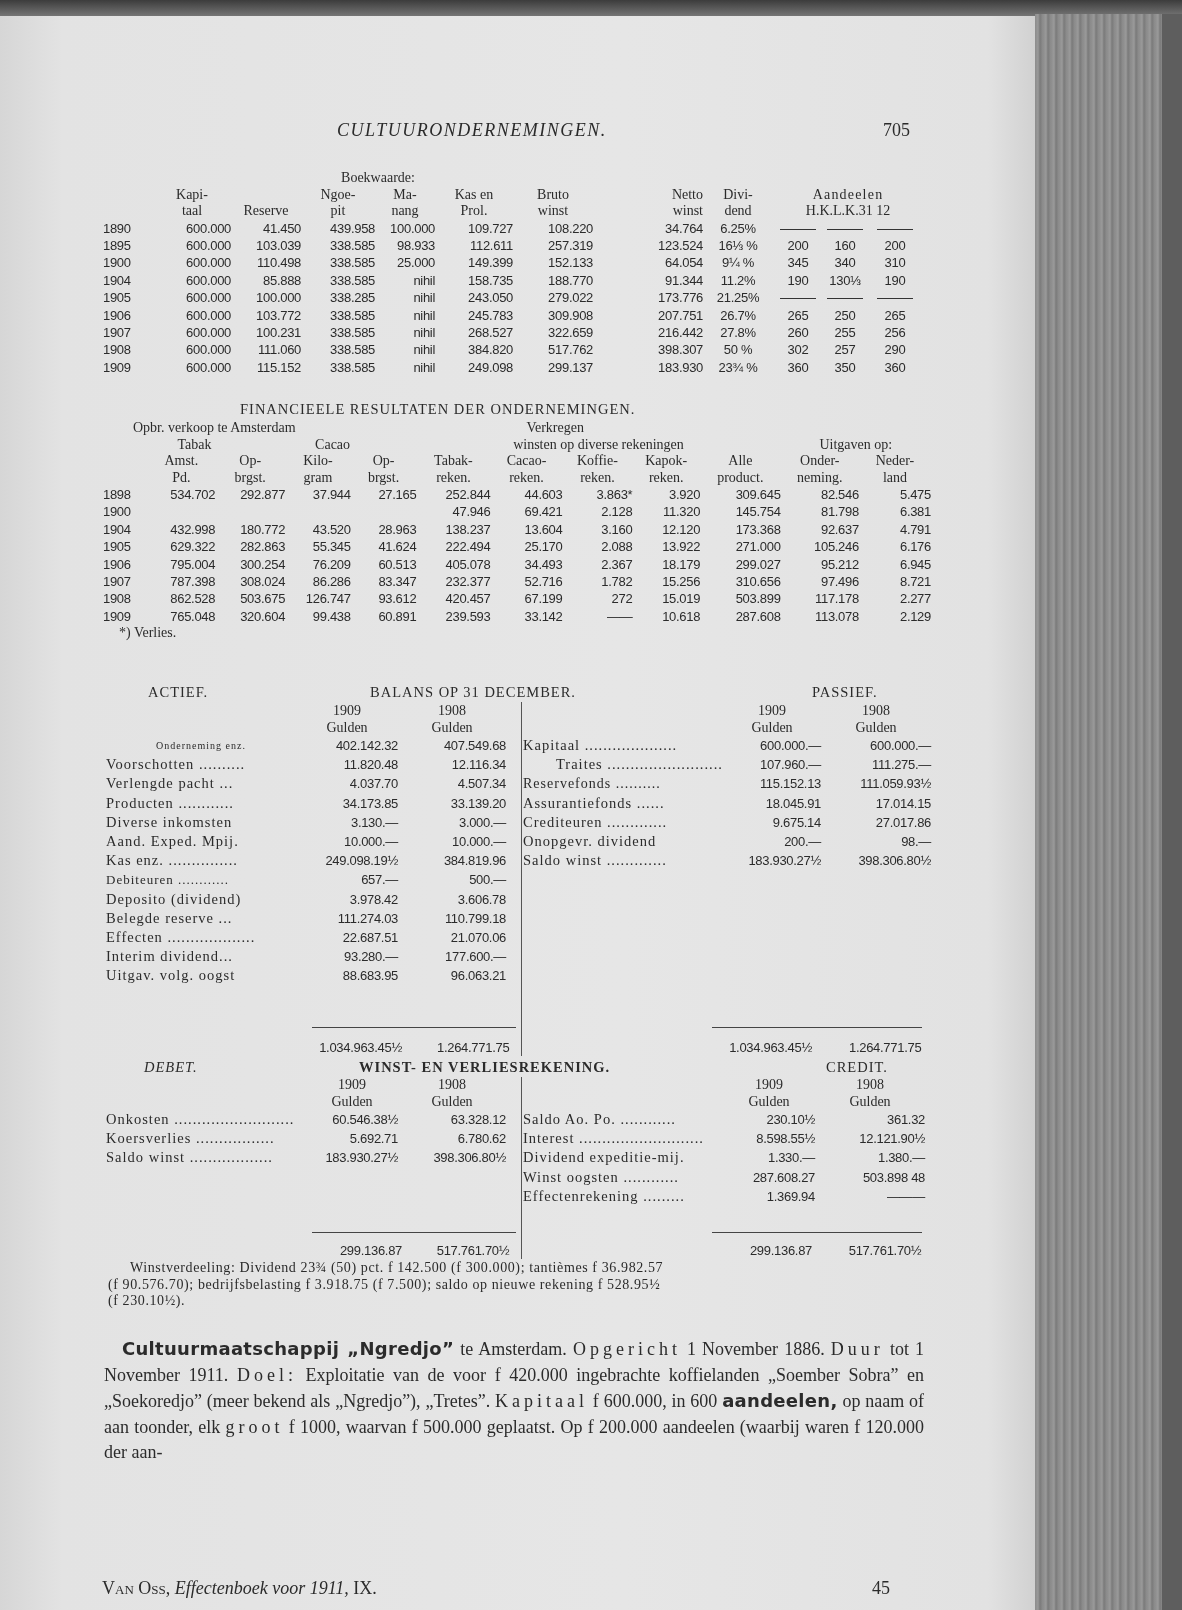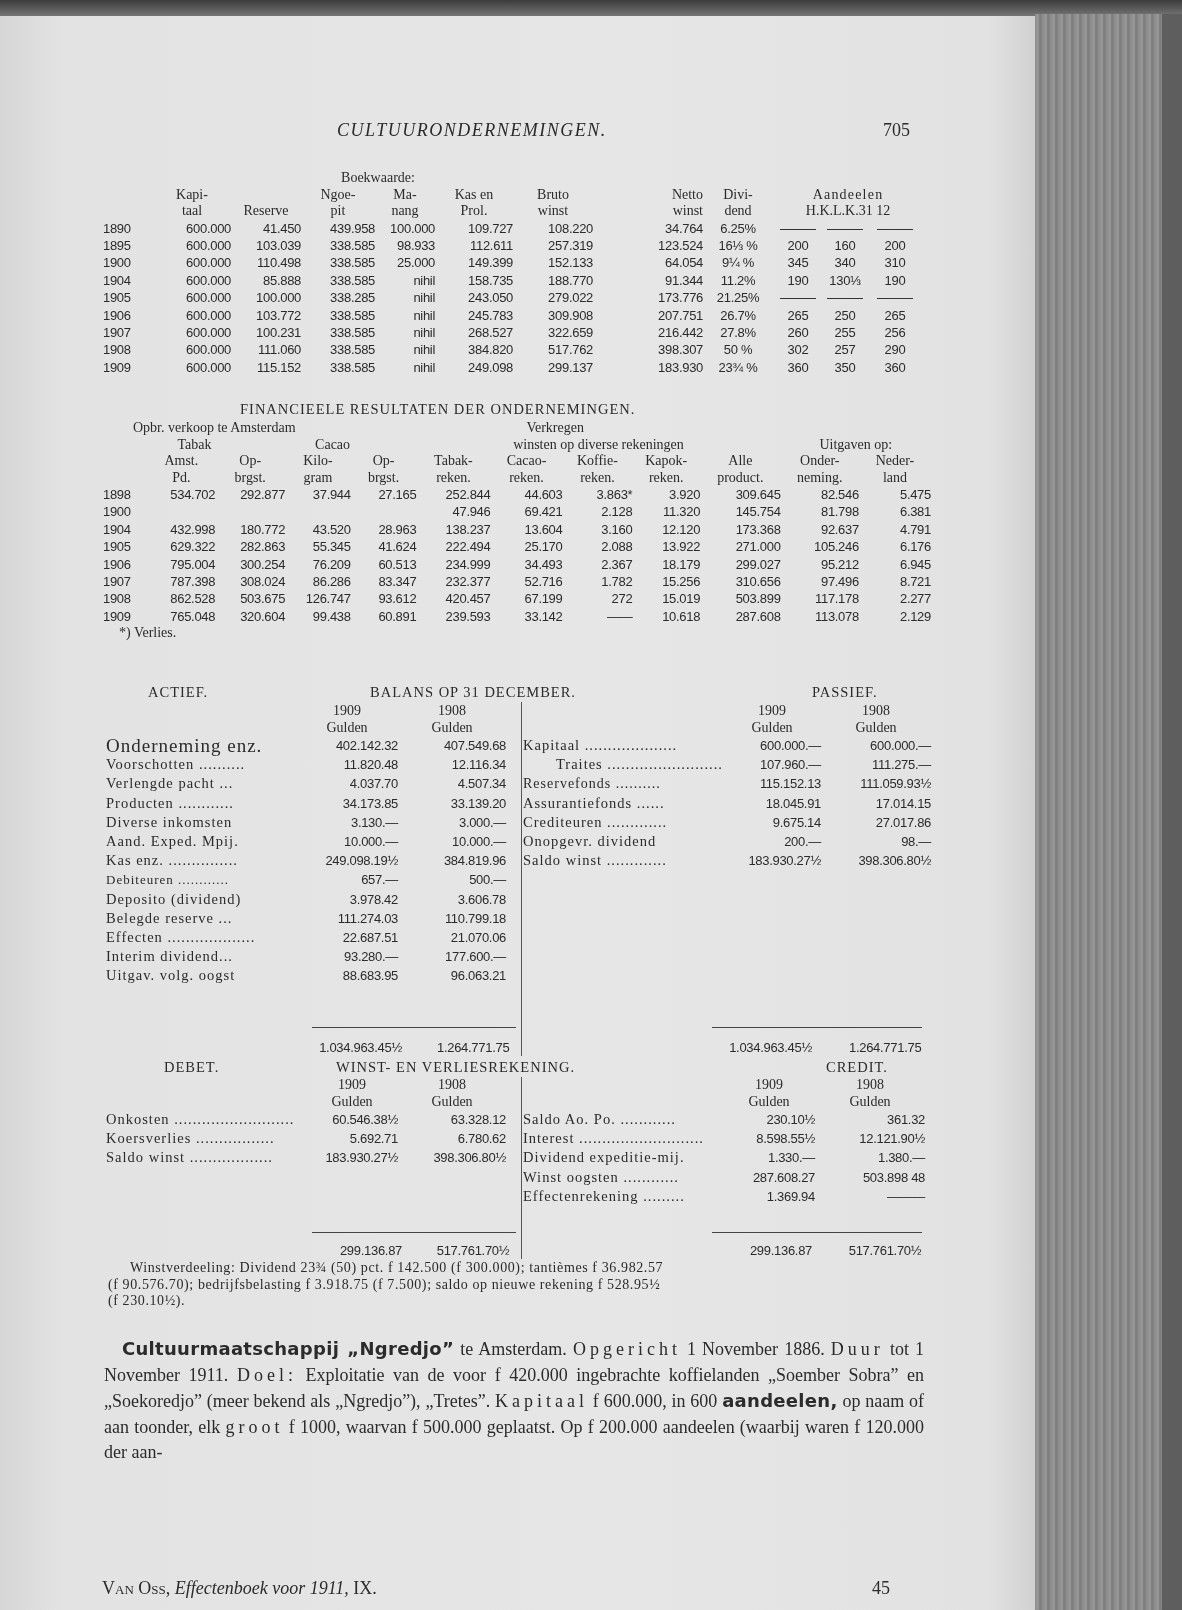--- a/index.html
+++ b/index.html
@@ -340,21 +340,21 @@
           <td class="r">271.000</td>
           <td class="r">105.246</td>
           <td class="r">6.176</td>
         </tr>
         <tr>
           <td class="l">1906</td>
           <td class="r">795.004</td>
           <td class="r">300.254</td>
           <td class="r">76.209</td>
           <td class="r">60.513</td>
-          <td class="r">234.999</td>
+          <td class="r">405.078</td>
           <td class="r">34.493</td>
           <td class="r">2.367</td>
           <td class="r">18.179</td>
           <td class="r">299.027</td>
           <td class="r">95.212</td>
           <td class="r">6.945</td>
         </tr>
         <tr>
           <td class="l">1907</td>
           <td class="r">787.398</td>
@@ -421,21 +421,21 @@
           <td class="c">1908</td>
         </tr>
       <tr>
           <td></td>
           <td class="c">Gulden</td>
           <td class="c">Gulden</td>
         </tr>
     </thead>
     <tbody id="actief-body">
         <tr>
-          <td class="l" style="font-size: 19px; letter-spacing: 1px; line-height: 19.2px;">Onderneming enz.</td>
+          <td class="l" style="font-size: 10px; letter-spacing: 1px; line-height: 19.2px; text-align: center;">Onderneming enz.</td>
           <td class="r num">402.142.32</td>
           <td class="r num">407.549.68</td>
         </tr>
         <tr>
           <td class="l" style="font-size: 14.5px; letter-spacing: 1px; line-height: 19.2px;">Voorschotten ..........</td>
           <td class="r num">11.820.48</td>
           <td class="r num">12.116.34</td>
         </tr>
         <tr>
           <td class="l" style="font-size: 14.5px; letter-spacing: 1px; line-height: 19.2px;">Verlengde pacht ...</td>
@@ -558,22 +558,22 @@
         </tr>
       </tbody>
   </table>
 </div>
 <div class="hline" style="left:712px;top:1027px;width:210px;"></div>
 <div class="abs num" style="left:700px;top:1040px;width:224px;">
   <span style="display:inline-block;width:112px;text-align:right;">1.034.963.45½</span>
   <span style="display:inline-block;width:106px;text-align:right;">1.264.771.75</span>
 </div>
 
-<div class="sec-title" style="left:164px;top:1059px;">DEBET.</div>
-<div class="sec-title" style="left:336px;top:1059px;">WINST- EN VERLIESREKENING.</div>
+<div class="sec-title" style="left:144px;top:1059px;font-style:italic;">DEBET.</div>
+<div class="sec-title" style="left:359px;top:1059px;font-weight:bold;">WINST- EN VERLIESREKENING.</div>
 <div class="sec-title" style="left:826px;top:1059px;">CREDIT.</div>
 <div class="vline" style="left:521px;top:1077px;height:182px;"></div>
 
 <div class="abs" style="left:106px;top:1077px;">
   <table>
     <colgroup>
         <col style="width:200px">
         <col style="width:92px">
         <col style="width:108px">
       </colgroup>

